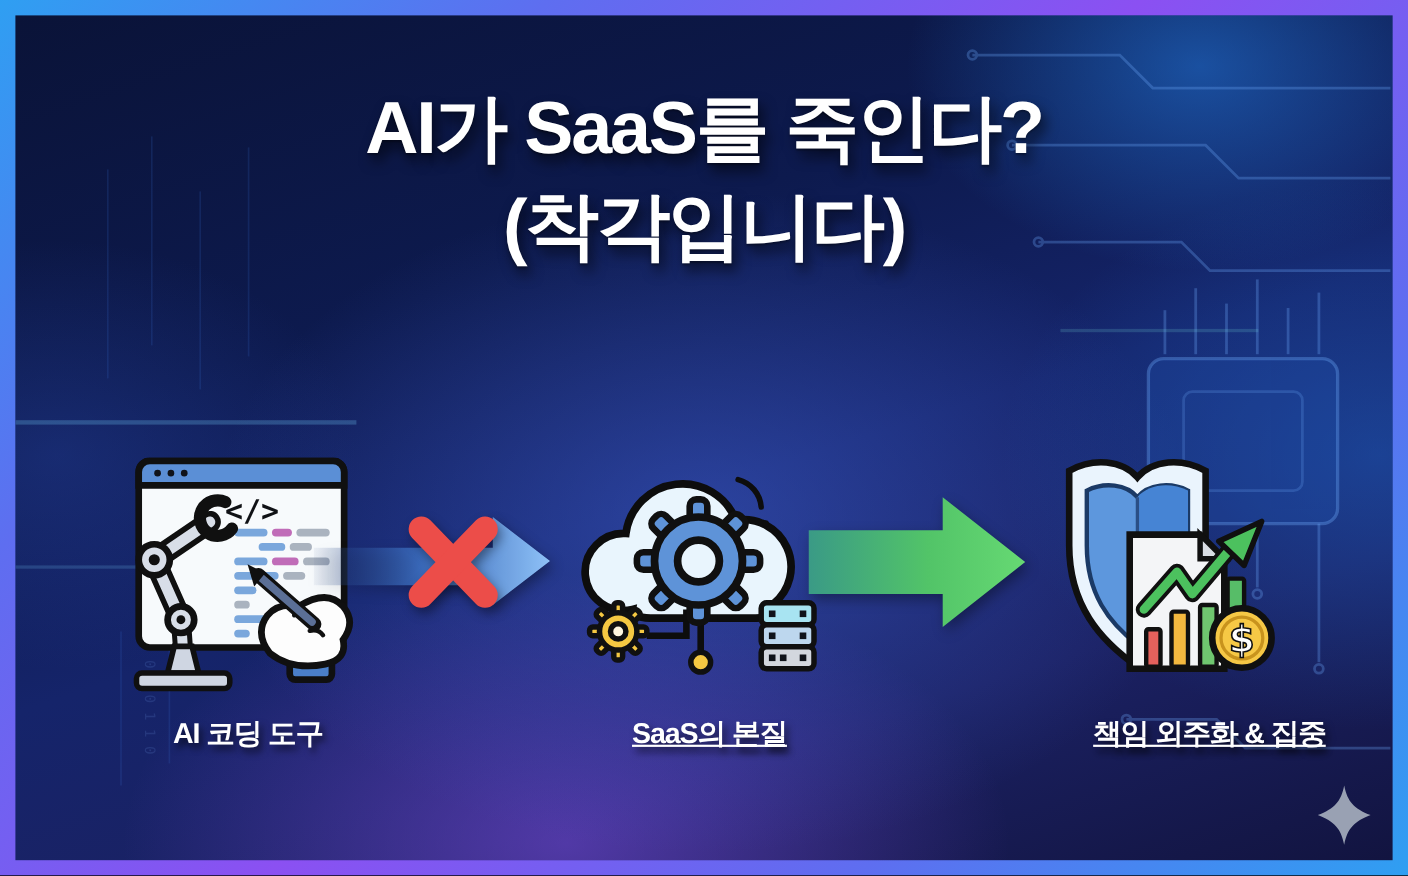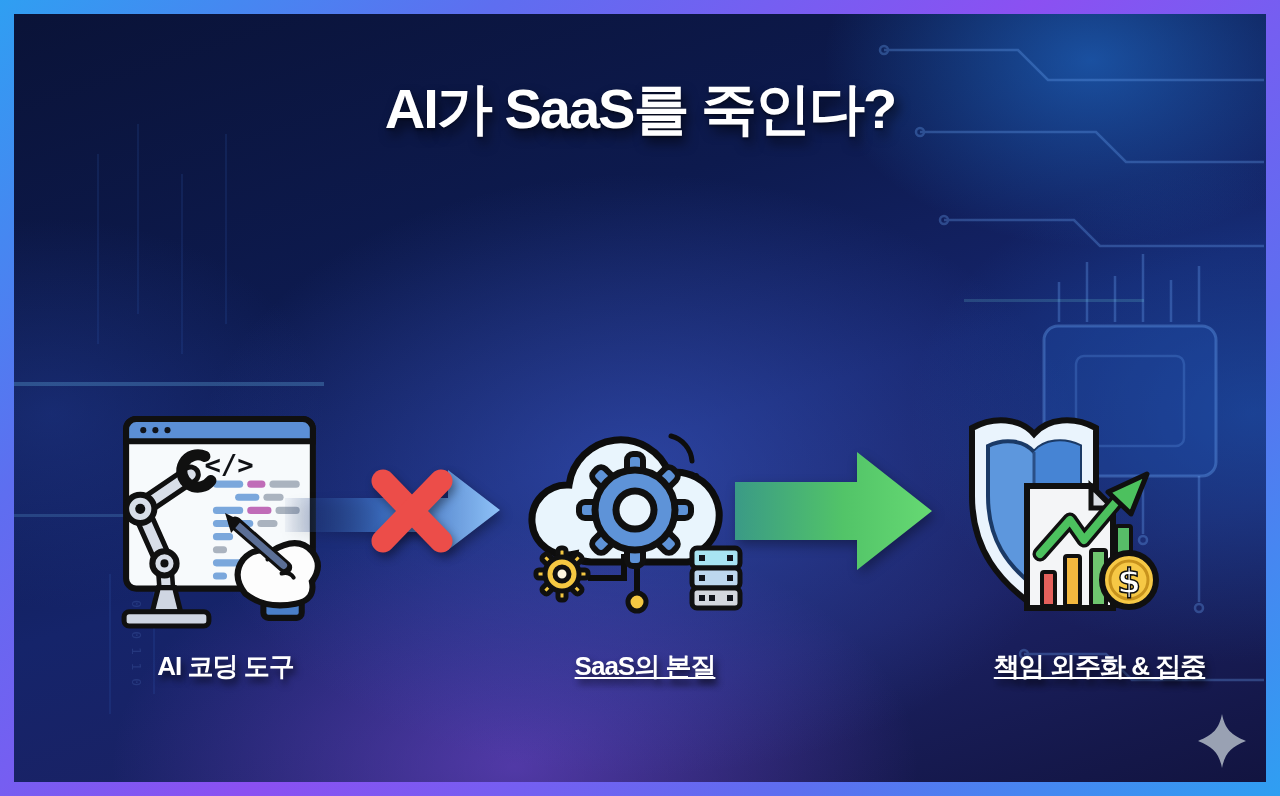--- a/index.html
+++ b/index.html
@@ -15,21 +15,21 @@
       radial-gradient(430px 300px at 86% 6%, rgba(36,124,226,.55), transparent 62%),
       radial-gradient(520px 380px at 99% 52%, rgba(30,104,205,.45), transparent 66%),
       radial-gradient(640px 430px at 50% 60%, rgba(66,98,212,.50), transparent 70%),
       radial-gradient(560px 340px at 40% 98%, rgba(126,78,224,.55), transparent 72%),
       radial-gradient(420px 300px at 3% 52%, rgba(42,72,172,.35), transparent 65%),
       linear-gradient(162deg,#0a1338 0%,#0d1a4e 32%,#15246a 54%,#1b2163 76%,#121440 100%);
   }
   .circuit{position:absolute;inset:14px;width:1252px;height:768px;}
   .title{
     position:absolute;left:0;right:0;top:72px;text-align:center;color:#fff;
-    font-weight:bold;font-size:56px;line-height:1.33;letter-spacing:-2px;
+    font-weight:bold;font-size:67px;line-height:1.33;letter-spacing:-2px;
     text-shadow:4px 7px 12px rgba(0,0,0,.6),0 2px 2px rgba(0,0,0,.35);
   }
   .icon-box{position:absolute;}
   .icon-box svg{display:block;width:100%;height:100%;}
   .arrow-shadow{filter:drop-shadow(3px 5px 6px rgba(0,0,0,.35));}
   .x-shadow{filter:drop-shadow(3px 5px 5px rgba(0,0,0,.4));}
   .item-label{
     position:absolute;top:638px;height:56px;display:flex;align-items:center;justify-content:center;
     color:#fff;font-weight:bold;font-size:26px;letter-spacing:-1px;white-space:nowrap;
     text-shadow:3px 5px 7px rgba(0,0,0,.65);
@@ -80,20 +80,21 @@
         <line x1="140" y1="540" x2="140" y2="680"></line>
     </g>
     <rect x="0" y="368" width="310" height="4" fill="rgba(120,210,255,0.25)"></rect>
     <rect x="0" y="500" width="190" height="3" fill="rgba(120,210,255,0.18)"></rect>
     <rect x="950" y="285" width="180" height="3" fill="rgba(120,230,220,0.18)"></rect>
     <text x="118" y="586" font-family="DejaVu Sans Mono, monospace" font-size="13" fill="#7fb0ff" opacity="0.14" transform="rotate(90 118 586)">0 1 0 1 1 0</text>
   </svg>
 
   <div class="title">
     <div>AI가 SaaS를 죽인다?</div>
+    <div>(착각입니다)</div>
   </div>
 
   <div class="icon-box" style="left:116px;top:416px;width:212px;height:214px;">
     <svg viewBox="0 0 210 212">
       <rect x="10" y="3" width="185" height="168" rx="10" fill="#f7fafc" stroke="#101010" stroke-width="6"></rect>
       <path d="M10,25 v-12 a10,10 0 0 1 10,-10 h165 a10,10 0 0 1 10,10 v12 z" fill="#5b8fd6" stroke="#101010" stroke-width="6"></path>
       <circle cx="27" cy="14" r="3" fill="#10131a"></circle>
         <circle cx="39" cy="14" r="3" fill="#10131a"></circle>
         <circle cx="51" cy="14" r="3" fill="#10131a"></circle>
       <text x="112" y="57" text-anchor="middle" font-family="DejaVu Sans Mono, monospace" font-weight="bold" font-size="27" fill="#0f1115">&lt;/&gt;</text>

